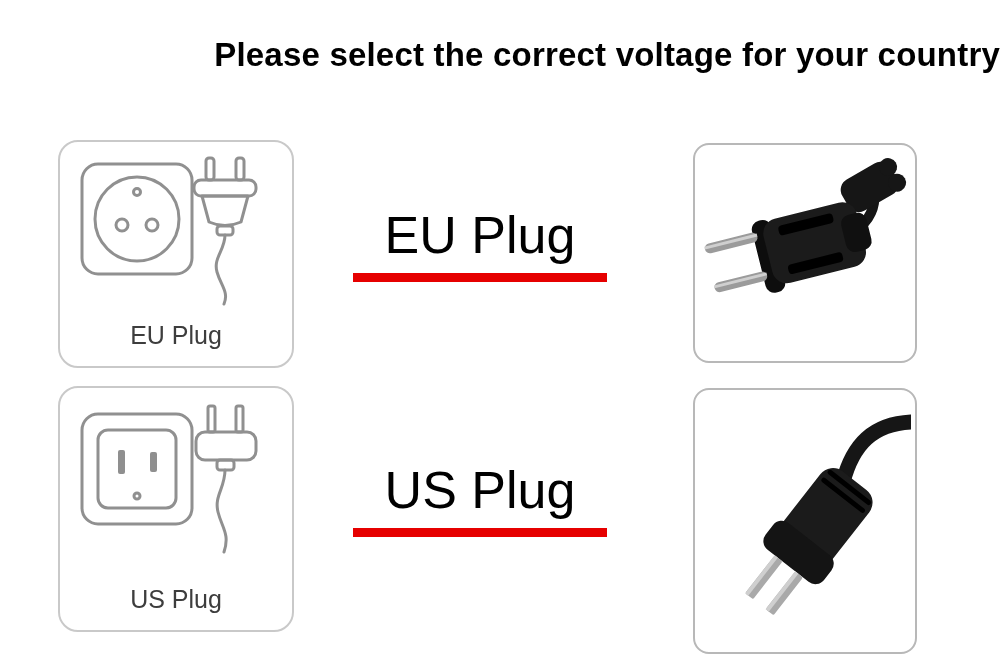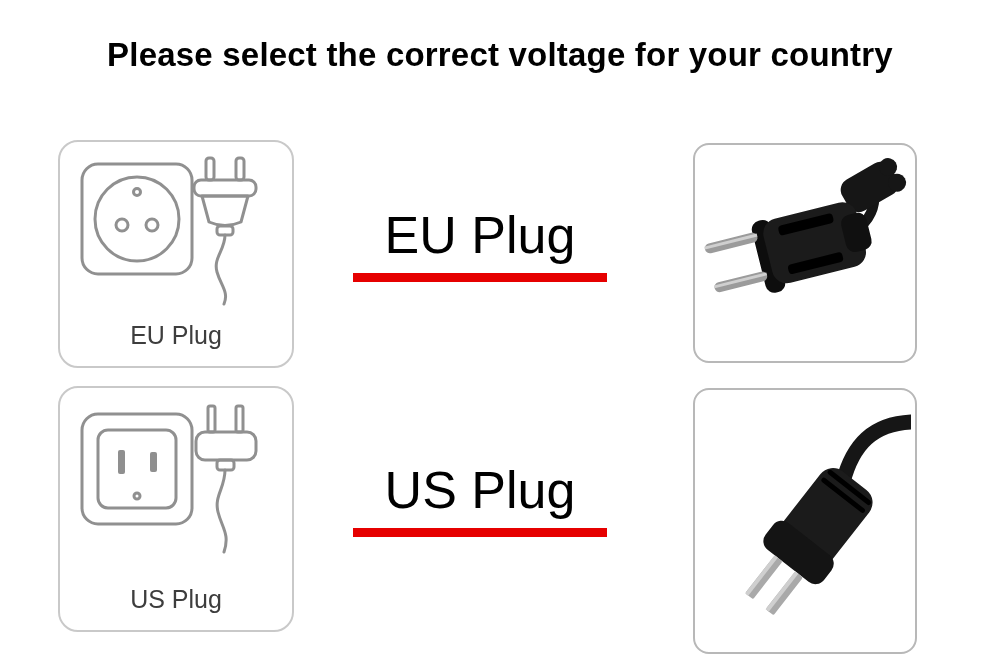--- a/index.html
+++ b/index.html
@@ -1,18 +1,18 @@
 <!DOCTYPE html>
 <html><head>
 <meta charset="utf-8">
 <style>
   html,body{margin:0;padding:0;background:#fff;}
   .canvas{position:relative;width:1000px;height:660px;background:#fff;
           font-family:"Liberation Sans",sans-serif;overflow:hidden;}
-  .title{position:absolute;top:36px;left:0;width:1000px;text-align:center;
+  .title{position:absolute;top:36px;left:0;width:1000px;text-align:right;
          font-size:33px;font-weight:700;color:#000;letter-spacing:.2px;}
   .option-card{position:absolute;border:2px solid #c9c9c9;border-radius:20px;background:#fff;}
   .card-eu{left:58px;top:140px;width:232px;height:224px;}
   .card-us{left:58px;top:386px;width:232px;height:242px;}
   .card-art{position:absolute;left:0;top:10px;}
   .card-us .card-art{top:16px;}
   .card-label{position:absolute;left:0;bottom:16px;width:100%;text-align:center;
               font-size:25px;color:#3d3d3d;}
   .heading{position:absolute;left:355px;width:250px;text-align:center;
            font-size:52px;font-weight:400;color:#000;white-space:nowrap;}

